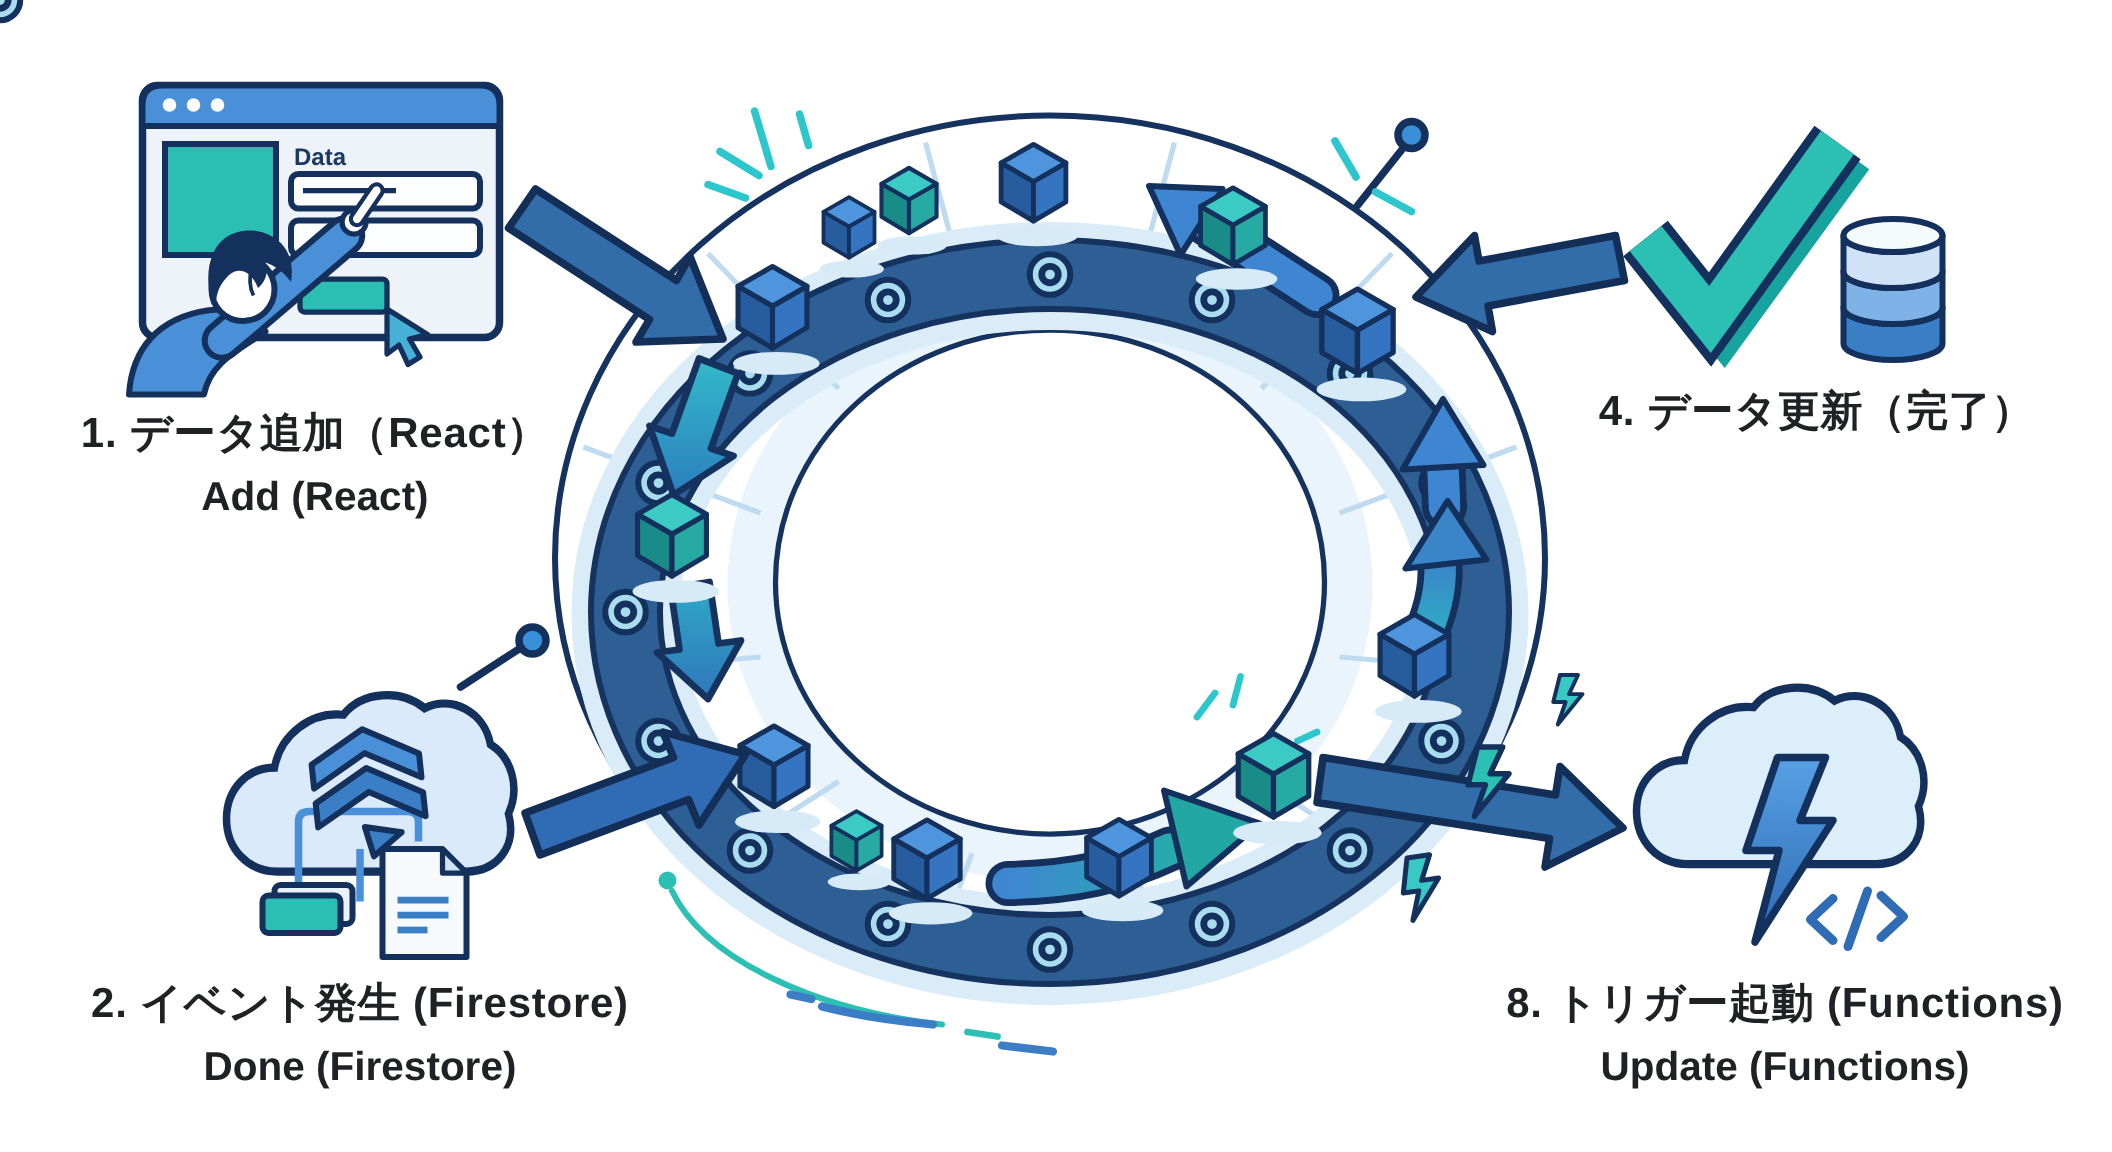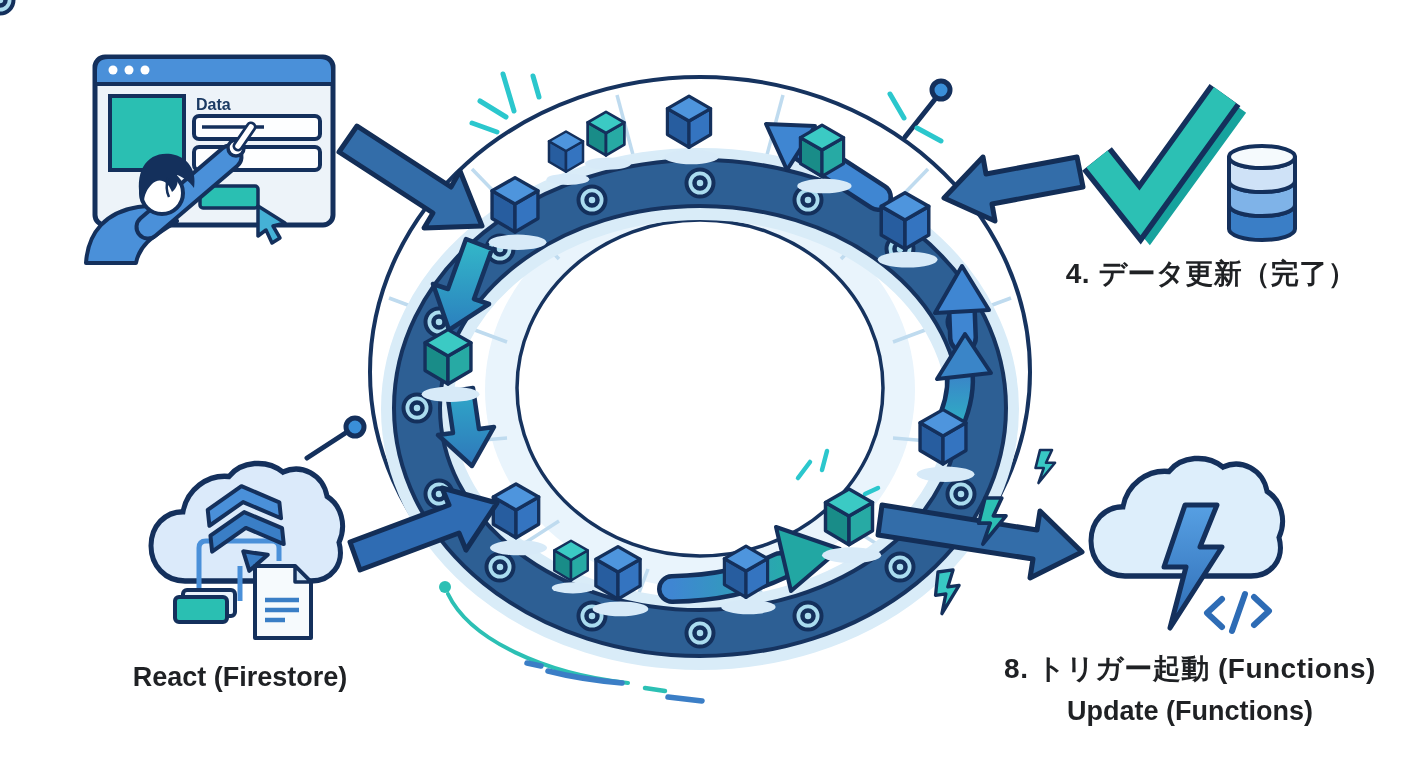--- a/index.html
+++ b/index.html
@@ -258,23 +258,26 @@
     <g stroke="#14305c" stroke-width="4" stroke-linejoin="round">
       <path d="M 1229,205 L 1229,229 A 33 11 0 0 0 1295,229 L 1295,205 A 33 11 0 0 1 1229,205 Z" fill="#3a7ec6"></path>
       <path d="M 1229,181 L 1229,205 A 33 11 0 0 0 1295,205 L 1295,181 A 33 11 0 0 1 1229,181 Z" fill="#7fb3e8"></path>
       <path d="M 1229,157 L 1229,181 A 33 11 0 0 0 1295,181 L 1295,157 A 33 11 0 0 1 1229,157 Z" fill="#cfe2f7"></path>
       <ellipse cx="1262" cy="157" rx="33" ry="11" fill="#f5fafd"></ellipse>
     </g>
   </g>
 </svg>
 
 <div class="step-label" style="left:25px;top:272px;width:370px;">
+  <span class="jp">1. データ追加（React）</span>
+  <span class="en">Add (React)</span>
 </div>
 <div class="step-label" style="left:35px;top:652px;width:410px;">
-  <span class="en">React (Firestore)</span>
+  <span class="jp">2. イベント発生 (Firestore)</span>
+  <span class="en">Done (Firestore)</span>
 </div>
 <div class="step-label" style="left:980px;top:652px;width:420px;">
   <span class="jp">8. トリガー起動 (Functions)</span>
   <span class="en">Update (Functions)</span>
 </div>
 <div class="step-label" style="left:1050px;top:257px;width:322px;">
   <span class="jp">4. データ更新（完了）</span>
 </div>
 
 </div>

